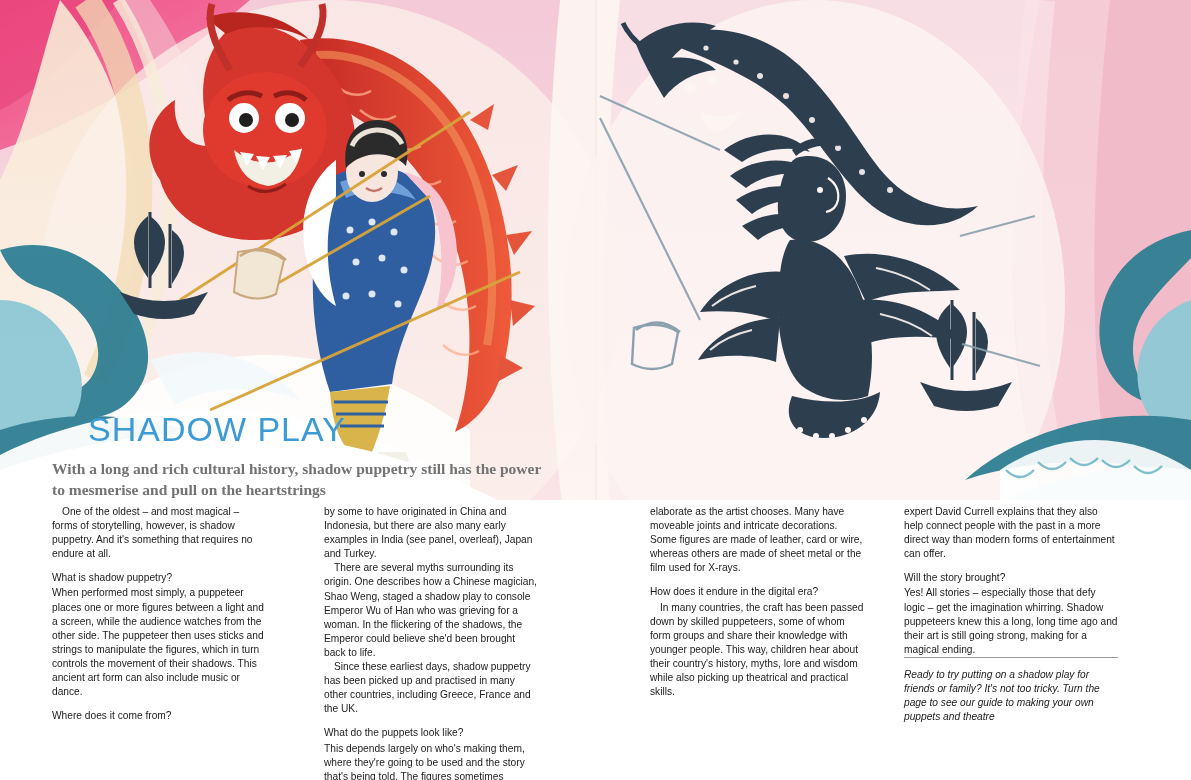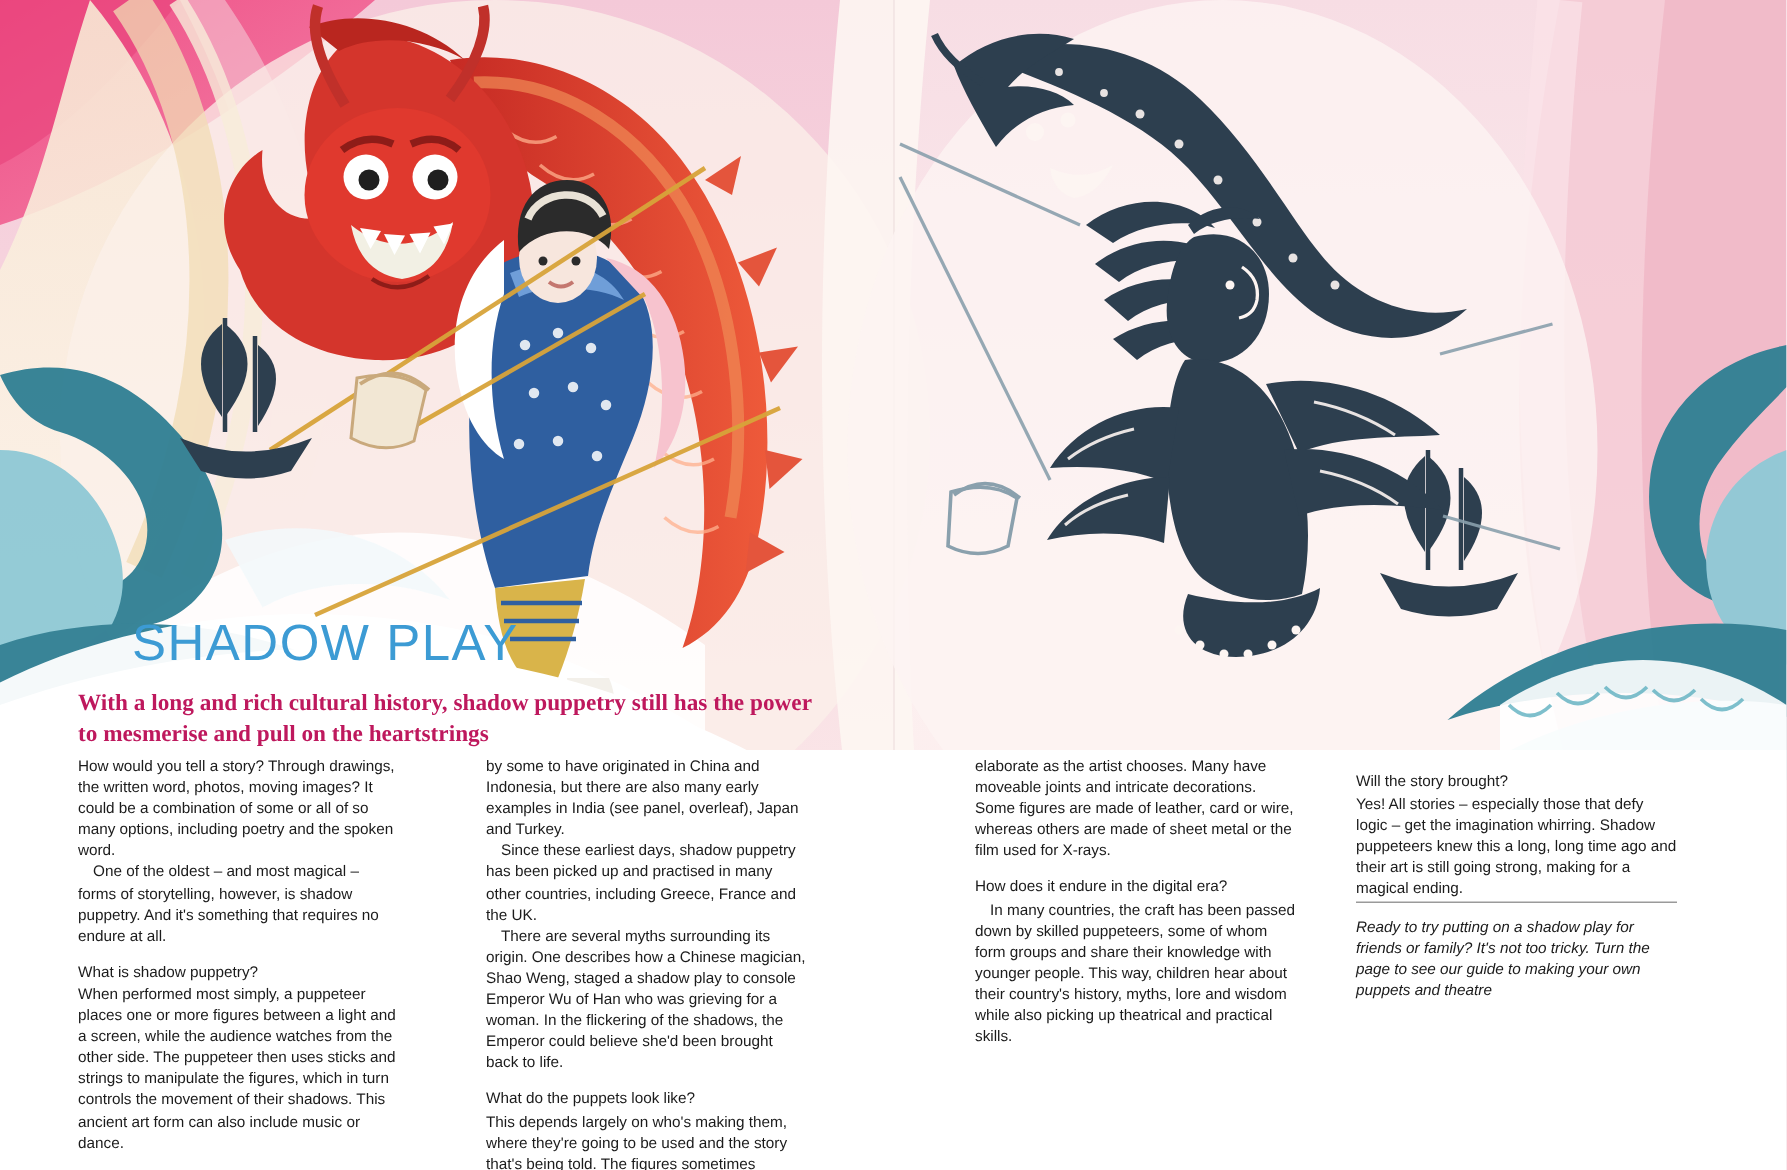--- a/index.html
+++ b/index.html
@@ -21,21 +21,21 @@
     z-index:40;
   }
   .title{
     position:absolute;left:88px;top:-40px;
     font-size:34px;letter-spacing:1px;color:#3c9bd4;
     font-family:"Liberation Sans",sans-serif;font-weight:400;
   }
   .standfirst{
     position:absolute;left:52px;top:8px;width:500px;
     font-family:"Liberation Serif",serif;
-    font-size:15.5px;line-height:21px;color:#be185d;font-weight:700;
+    font-size:15.5px;line-height:21px;color:#737373;font-weight:700;
   }
   .cols{
     position:absolute;left:52px;top:55px;width:1100px;
   }
   .col{
     position:absolute;top:0;width:214px;
     font-size:10.2px;line-height:14.1px;color:#1b1b1b;
     text-align:left;
   }
   .col.c1{left:0px;}
@@ -333,44 +333,44 @@
 
   <div class="article">
 
     <div class="title">SHADOW PLAY</div>
 
     <div class="standfirst">With a long and rich cultural history, shadow puppetry still has the power to mesmerise and pull on the heartstrings</div>
 
     <div class="cols">
 
       <div class="col c1">
-        <p>How would you tell a story? Through drawings, the written word, photos, moving images? It could be a combination of some or all of so many options, including poetry and the spoken word.</p>
         <p class="indent">One of the oldest – and most magical – forms of storytelling, however, is shadow puppetry. And it's something that requires no endure at all.</p>
         <span class="sub">What is shadow puppetry?</span>
         <p>When performed most simply, a puppeteer places one or more figures between a light and a screen, while the audience watches from the other side. The puppeteer then uses sticks and strings to manipulate the figures, which in turn controls the movement of their shadows. This ancient art form can also include music or dance.</p>
         <span class="sub">Where does it come from?</span>
 
       </div>
 
       <div class="col c2">
         <p>by some to have originated in China and Indonesia, but there are also many early examples in India (see panel, overleaf), Japan and Turkey.</p>
+        <p class="indent">There are several myths surrounding its origin. One describes how a Chinese magician, Shao Weng, staged a shadow play to console Emperor Wu of Han who was grieving for a woman. In the flickering of the shadows, the Emperor could believe she'd been brought back to life.</p>
         <p class="indent">Since these earliest days, shadow puppetry has been picked up and practised in many other countries, including Greece, France and the UK.</p>
-        <p class="indent">There are several myths surrounding its origin. One describes how a Chinese magician, Shao Weng, staged a shadow play to console Emperor Wu of Han who was grieving for a woman. In the flickering of the shadows, the Emperor could believe she'd been brought back to life.</p>
         <span class="sub">What do the puppets look like?</span>
         <p>This depends largely on who's making them, where they're going to be used and the story that's being told. The figures sometimes represent mythological or historical characters, but they can also tell contemporary tales. They tend to be two-dimensional and can be as simple or</p>
       </div>
 
       <div class="col c3">
         <p>elaborate as the artist chooses. Many have moveable joints and intricate decorations. Some figures are made of leather, card or wire, whereas others are made of sheet metal or the film used for X-rays.</p>
         <span class="sub">How does it endure in the digital era?</span>
         <p class="indent">In many countries, the craft has been passed down by skilled puppeteers, some of whom form groups and share their knowledge with younger people. This way, children hear about their country's history, myths, lore and wisdom while also picking up theatrical and practical skills.</p>
 
       </div>
 
       <div class="col c4">
+        <p>expert David Currell explains that they also help connect people with the past in a more direct way than modern forms of entertainment can offer.</p>
         <span class="sub">Will the story brought?</span>
         <p>Yes! All stories – especially those that defy logic – get the imagination whirring. Shadow puppeteers knew this a long, long time ago and their art is still going strong, making for a magical ending.</p>
         <p class="endnote">Ready to try putting on a shadow play for friends or family? It's not too tricky. Turn the page to see our guide to making your own puppets and theatre</p>
       </div>
 
     </div>
   </div>
 
 </div>
 

